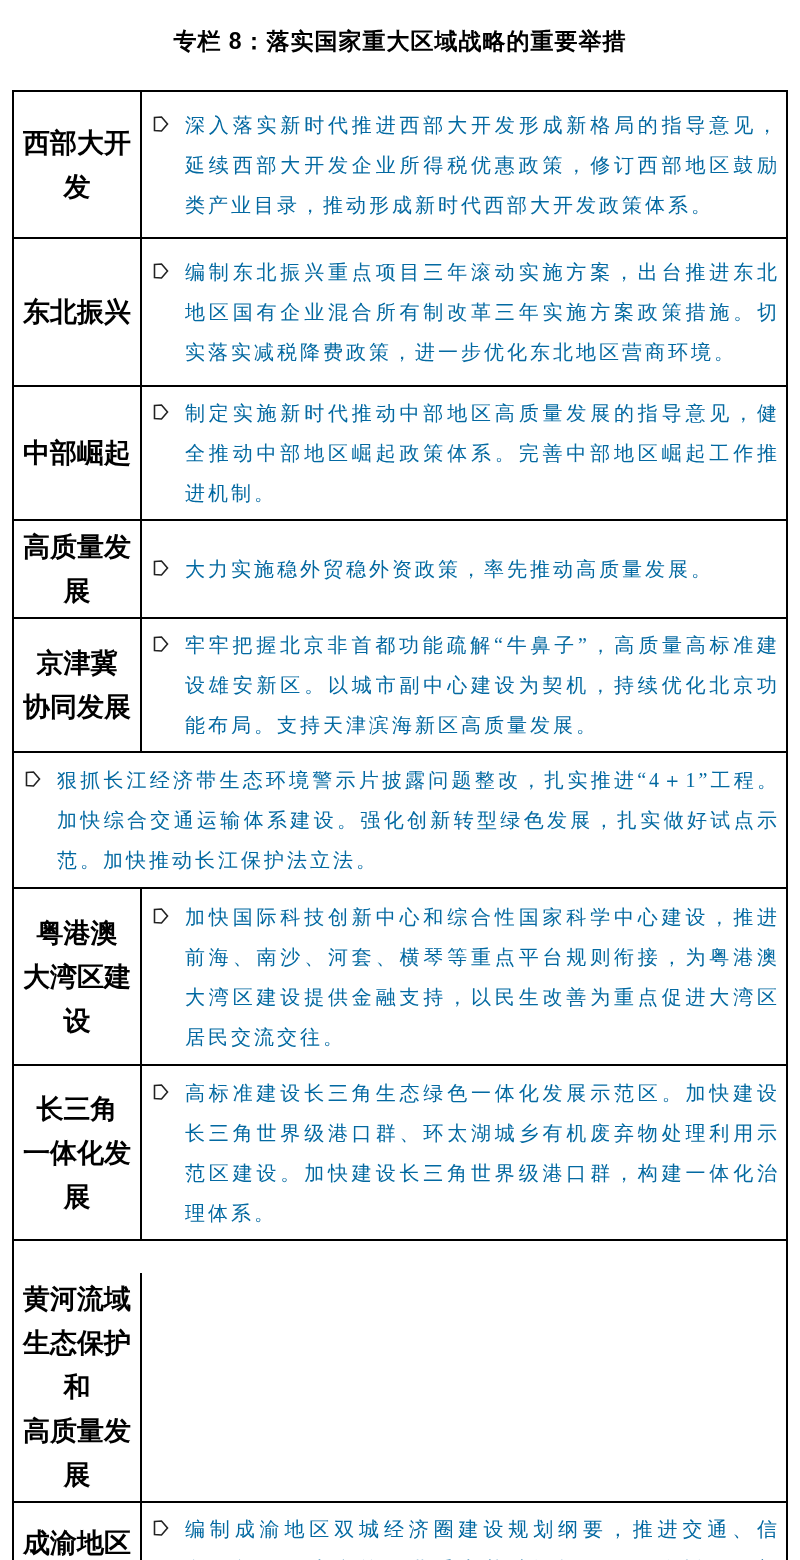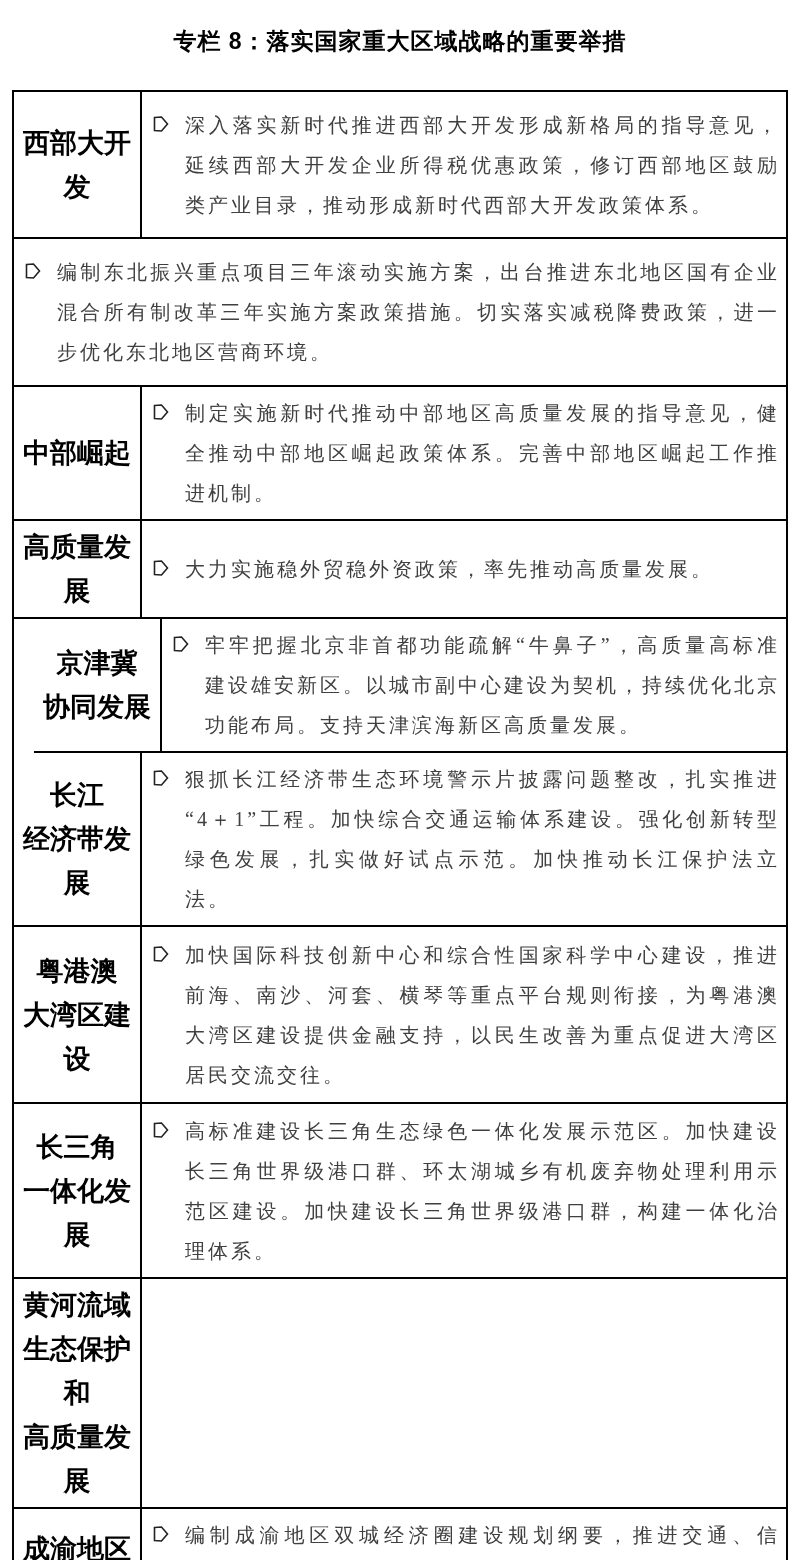--- a/index.html
+++ b/index.html
@@ -68,21 +68,21 @@
     margin: 9px 16px 0 2px;
     line-height: 0;
   }
   .measure-text {
     margin: 0;
     flex: 1 1 auto;
     font-size: 20px;
     line-height: 40px;
     letter-spacing: 3px;
     text-align: justify;
-    color: #404040;
+    color: #0369a1;
   }
 </style>
 </head>
 <body>
 
 <div class="page">
   <h1 class="page-title">专栏 8：落实国家重大区域战略的重要举措</h1>
 
   <div class="strategy-table" id="strategy-table">
   <div class="t-row" style="min-height: 147px;">
@@ -93,20 +93,21 @@
           <svg width="17" height="20" viewBox="0 0 17 20" aria-hidden="true">
             <polygon points="2.5,3.5 9.5,3 15.5,10 9.5,17 2.5,16.5" fill="none" stroke="#222222" stroke-width="1.6" stroke-linejoin="miter"></polygon>
           </svg>
         </span>
         <p class="measure-text">深入落实新时代推进西部大开发形成新格局的指导意见，延续西部大开发企业所得税优惠政策，修订西部地区鼓励类产业目录，推动形成新时代西部大开发政策体系。</p>
       </div>
     </div>
   </div>
 
   <div class="t-row" style="min-height: 148px;">
+    <div class="label-cell">东北振兴</div>
     <div class="content-cell">
       <div class="content-inner">
         <span class="bullet">
           <svg width="17" height="20" viewBox="0 0 17 20" aria-hidden="true">
             <polygon points="2.5,3.5 9.5,3 15.5,10 9.5,17 2.5,16.5" fill="none" stroke="#222222" stroke-width="1.6" stroke-linejoin="miter"></polygon>
           </svg>
         </span>
         <p class="measure-text">编制东北振兴重点项目三年滚动实施方案，出台推进东北地区国有企业混合所有制改革三年实施方案政策措施。切实落实减税降费政策，进一步优化东北地区营商环境。</p>
       </div>
     </div>
@@ -133,38 +134,36 @@
         <span class="bullet">
           <svg width="17" height="20" viewBox="0 0 17 20" aria-hidden="true">
             <polygon points="2.5,3.5 9.5,3 15.5,10 9.5,17 2.5,16.5" fill="none" stroke="#222222" stroke-width="1.6" stroke-linejoin="miter"></polygon>
           </svg>
         </span>
         <p class="measure-text">大力实施稳外贸稳外资政策，率先推动高质量发展。</p>
       </div>
     </div>
   </div>
 
-  <div class="t-row" style="min-height: 134px; margin-left: 20px;">
+  <div class="t-row" style="min-height: 134px;">
     <div class="label-cell">京津冀
 协同发展</div>
     <div class="content-cell">
       <div class="content-inner">
         <span class="bullet">
           <svg width="17" height="20" viewBox="0 0 17 20" aria-hidden="true">
             <polygon points="2.5,3.5 9.5,3 15.5,10 9.5,17 2.5,16.5" fill="none" stroke="#222222" stroke-width="1.6" stroke-linejoin="miter"></polygon>
           </svg>
         </span>
         <p class="measure-text">牢牢把握北京非首都功能疏解“牛鼻子”，高质量高标准建设雄安新区。以城市副中心建设为契机，持续优化北京功能布局。支持天津滨海新区高质量发展。</p>
       </div>
     </div>
   </div>
 
   <div class="t-row" style="min-height: 136px;">
-    <div class="label-cell">长江
-经济带发展</div>
     <div class="content-cell">
       <div class="content-inner">
         <span class="bullet">
           <svg width="17" height="20" viewBox="0 0 17 20" aria-hidden="true">
             <polygon points="2.5,3.5 9.5,3 15.5,10 9.5,17 2.5,16.5" fill="none" stroke="#222222" stroke-width="1.6" stroke-linejoin="miter"></polygon>
           </svg>
         </span>
         <p class="measure-text">狠抓长江经济带生态环境警示片披露问题整改，扎实推进“4＋1”工程。加快综合交通运输体系建设。强化创新转型绿色发展，扎实做好试点示范。加快推动长江保护法立法。</p>
       </div>
     </div>
@@ -193,21 +192,21 @@
         <span class="bullet">
           <svg width="17" height="20" viewBox="0 0 17 20" aria-hidden="true">
             <polygon points="2.5,3.5 9.5,3 15.5,10 9.5,17 2.5,16.5" fill="none" stroke="#222222" stroke-width="1.6" stroke-linejoin="miter"></polygon>
           </svg>
         </span>
         <p class="measure-text">高标准建设长三角生态绿色一体化发展示范区。加快建设长三角世界级港口群、环太湖城乡有机废弃物处理利用示范区建设。加快建设长三角世界级港口群，构建一体化治理体系。</p>
       </div>
     </div>
   </div>
 
-  <div class="t-row" style="min-height: 138px;">
+  <div class="t-row" style="min-height: 138px; margin-top: 32px;">
     <div class="label-cell">黄河流域
 生态保护和
 高质量发展</div>
   </div>
 
   <div class="t-row" style="min-height: 184px;">
     <div class="label-cell">成渝地区
 双城经济圈
 建设</div>
     <div class="content-cell">

